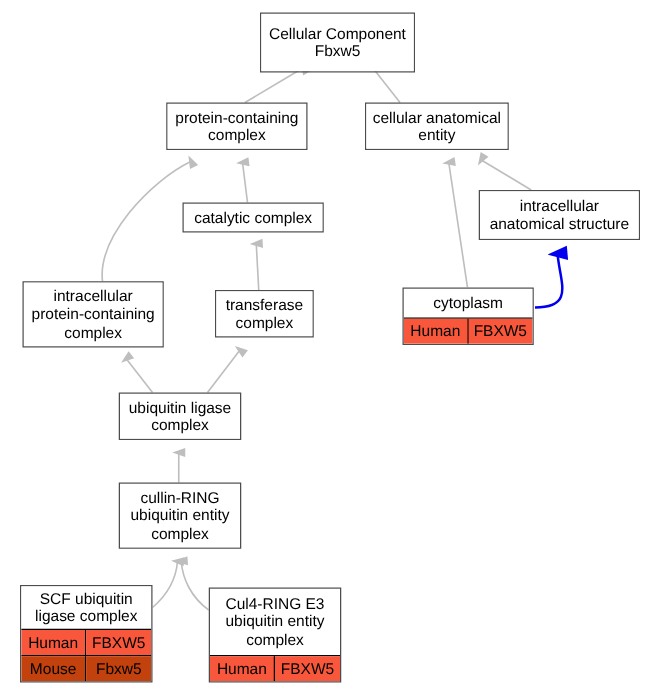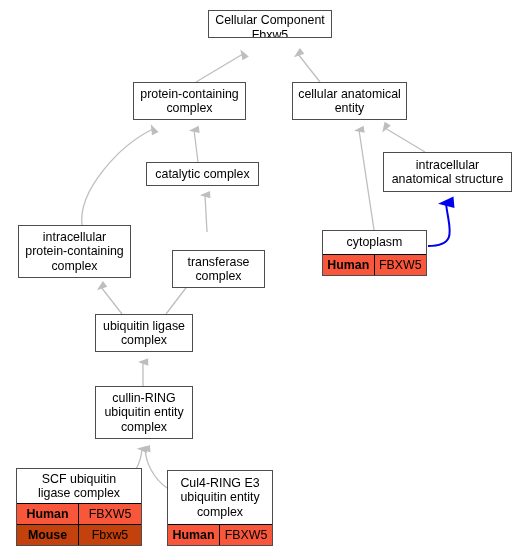--- a/index.html
+++ b/index.html
@@ -45,21 +45,21 @@
     flex:1 1 50%;
     display:flex;
     align-items:center;
     justify-content:center;
     font-size:12.4px;
     line-height:13px;
     color:#000000;
     box-sizing:border-box;
     overflow:hidden;
   }
-  .anno-cell.left{border-right:1.6px solid #000000;font-weight:bold;}
+  .anno-cell.left{border-right:1.6px solid #000000;}
   .anno-row.human .anno-cell{background:#f9573b;}
   .anno-row.mouse .anno-cell{background:#c2410c;}
 </style>
 </head>
 <body>
 
 <div id="graph">
 
   <svg class="edges" viewBox="0 0 528 560" xmlns="http://www.w3.org/2000/svg">
     <defs>
@@ -97,21 +97,21 @@
 
       <path d="M167,488 C153,478 146,463 145,449" marker-end="url(#ah-gray)"></path>
     </g>
 
     <g stroke="#0000ee" stroke-width="2" fill="none">
 
       <path d="M428,246 C460,246 448,226 446,203" marker-end="url(#ah-blue)"></path>
     </g>
   </svg>
 
-  <div class="node" style="left:208px;top:10px;width:124px;height:28px;">
+  <div class="node" style="left:208px;top:10px;width:124px;height:48px;">
     <div class="title">Cellular Component
 Fbxw5</div>
   </div>
 
   <div class="node" style="left:133px;top:82px;width:113px;height:38px;">
     <div class="title">protein-containing
 complex</div>
   </div>
 
   <div class="node" style="left:292px;top:82px;width:115px;height:38px;">
@@ -127,21 +127,21 @@
     <div class="title">intracellular
 anatomical structure</div>
   </div>
 
   <div class="node" style="left:18px;top:225px;width:113px;height:53px;">
     <div class="title">intracellular
 protein-containing
 complex</div>
   </div>
 
-  <div class="node" style="left:172px;top:232px;width:93px;height:38px;margin-top:18px;">
+  <div class="node" style="left:172px;top:232px;width:79px;height:38px;">
     <div class="title">transferase
 complex</div>
   </div>
 
   <div class="node" style="left:322px;top:230px;width:105px;height:46px;">
     <div class="title">cytoplasm</div>
     <div class="anno-row human">
       <div class="anno-cell left">Human</div>
       <div class="anno-cell">FBXW5</div>
     </div>
@@ -151,21 +151,21 @@
     <div class="title">ubiquitin ligase
 complex</div>
   </div>
 
   <div class="node" style="left:95px;top:386px;width:98px;height:53px;">
     <div class="title">cullin-RING
 ubiquitin entity
 complex</div>
   </div>
 
-  <div class="node" style="left:16px;top:468px;width:126px;height:78px;">
+  <div class="node" style="left:16px;top:468px;width:106px;height:78px;">
     <div class="title">SCF ubiquitin
 ligase complex</div>
     <div class="anno-row human">
       <div class="anno-cell left">Human</div>
       <div class="anno-cell">FBXW5</div>
     </div>
     <div class="anno-row mouse">
       <div class="anno-cell left">Mouse</div>
       <div class="anno-cell">Fbxw5</div>
     </div>

